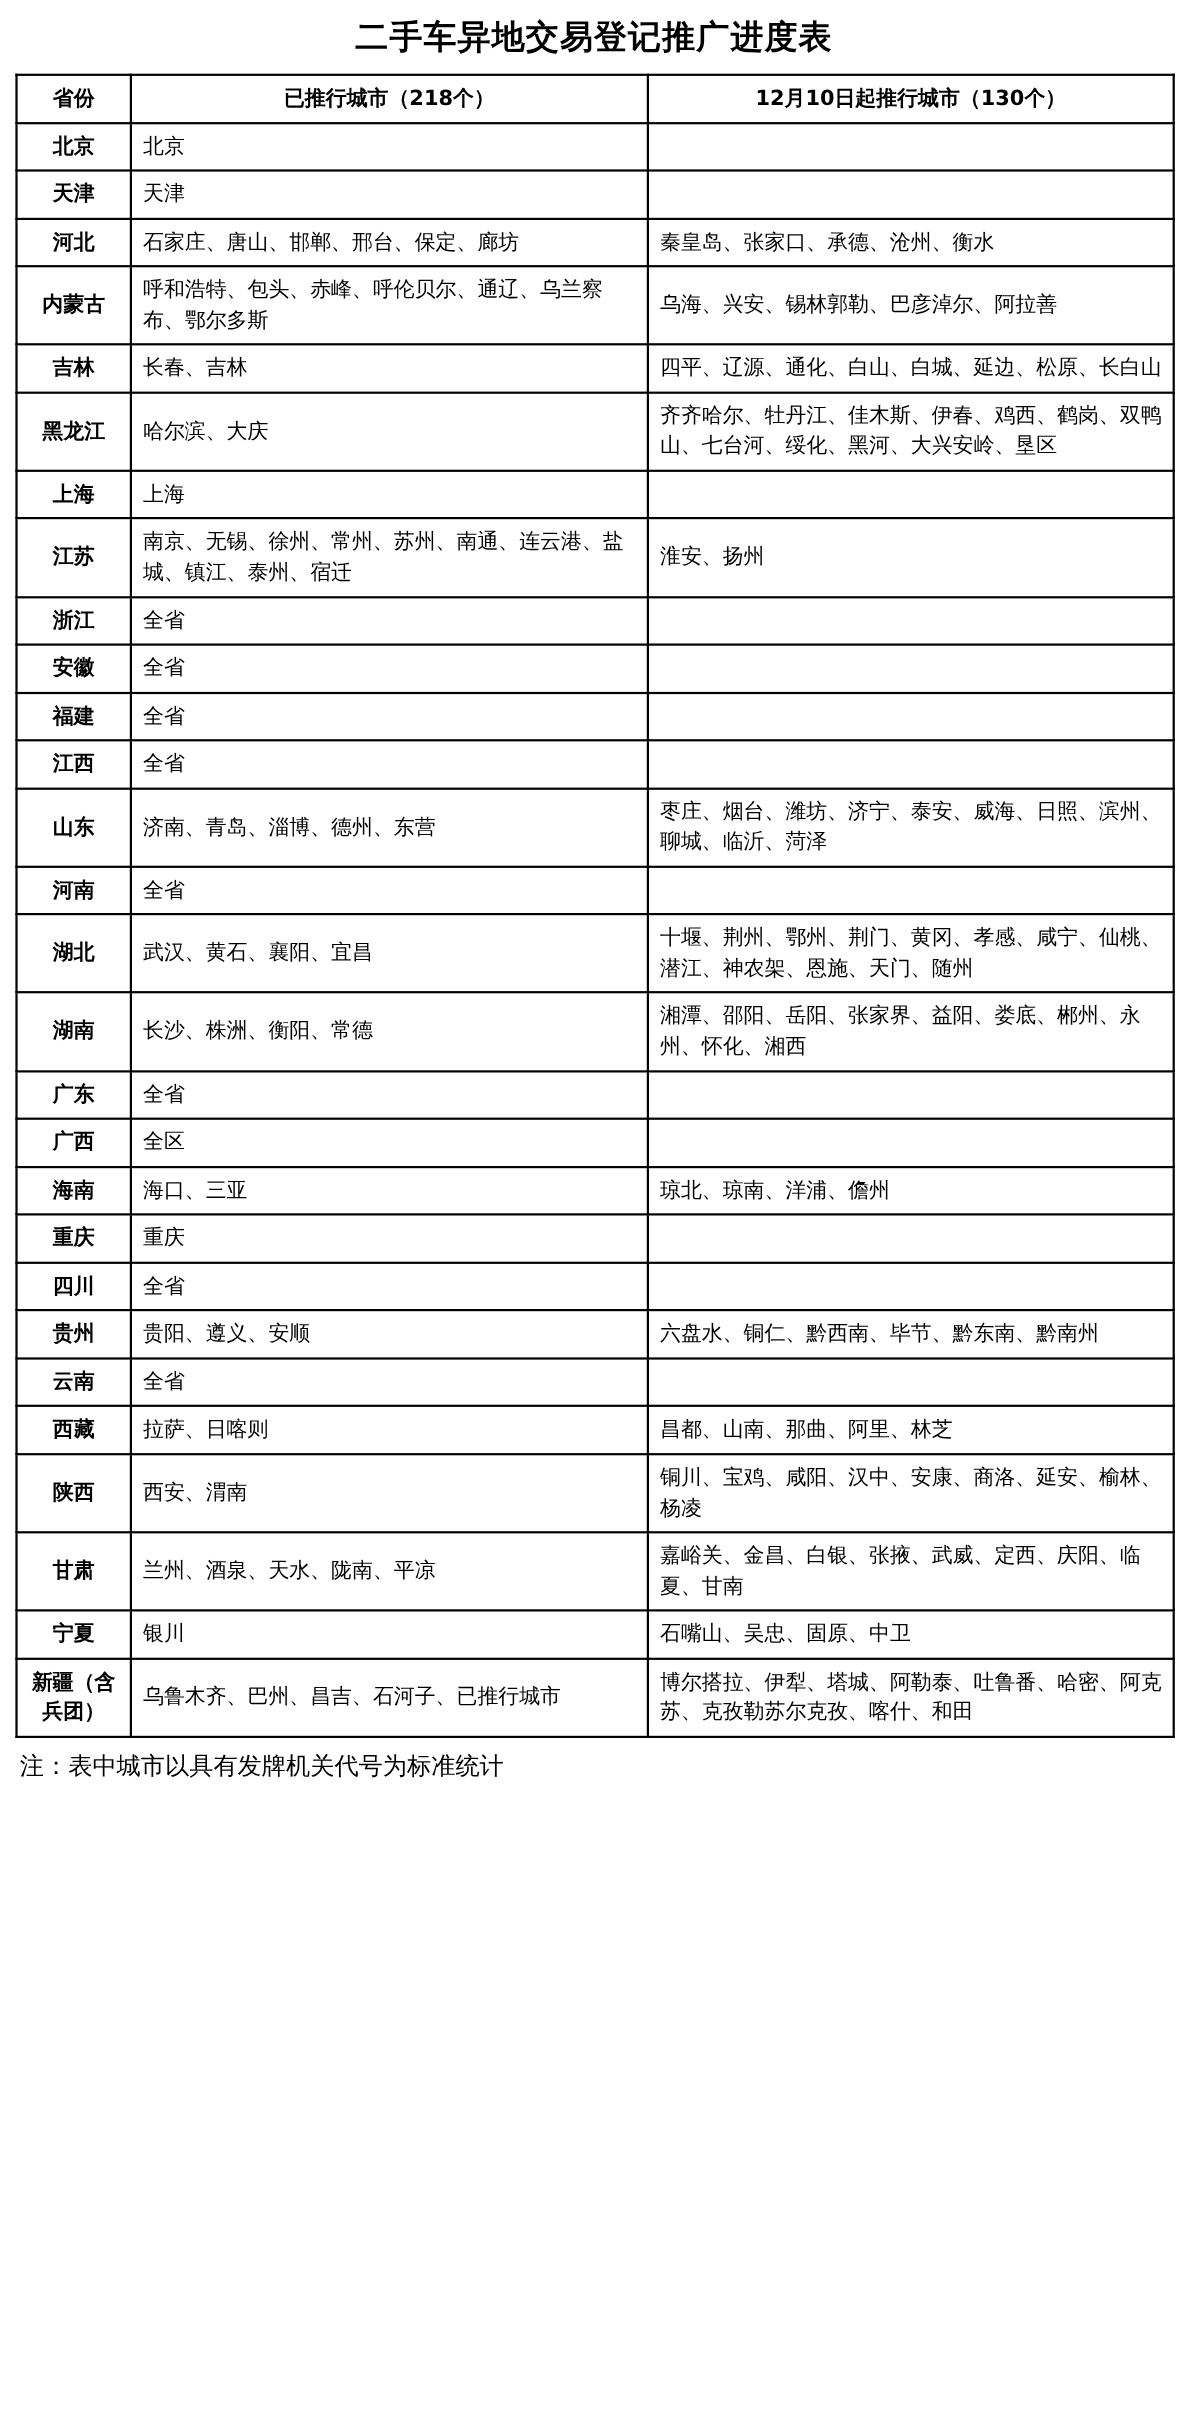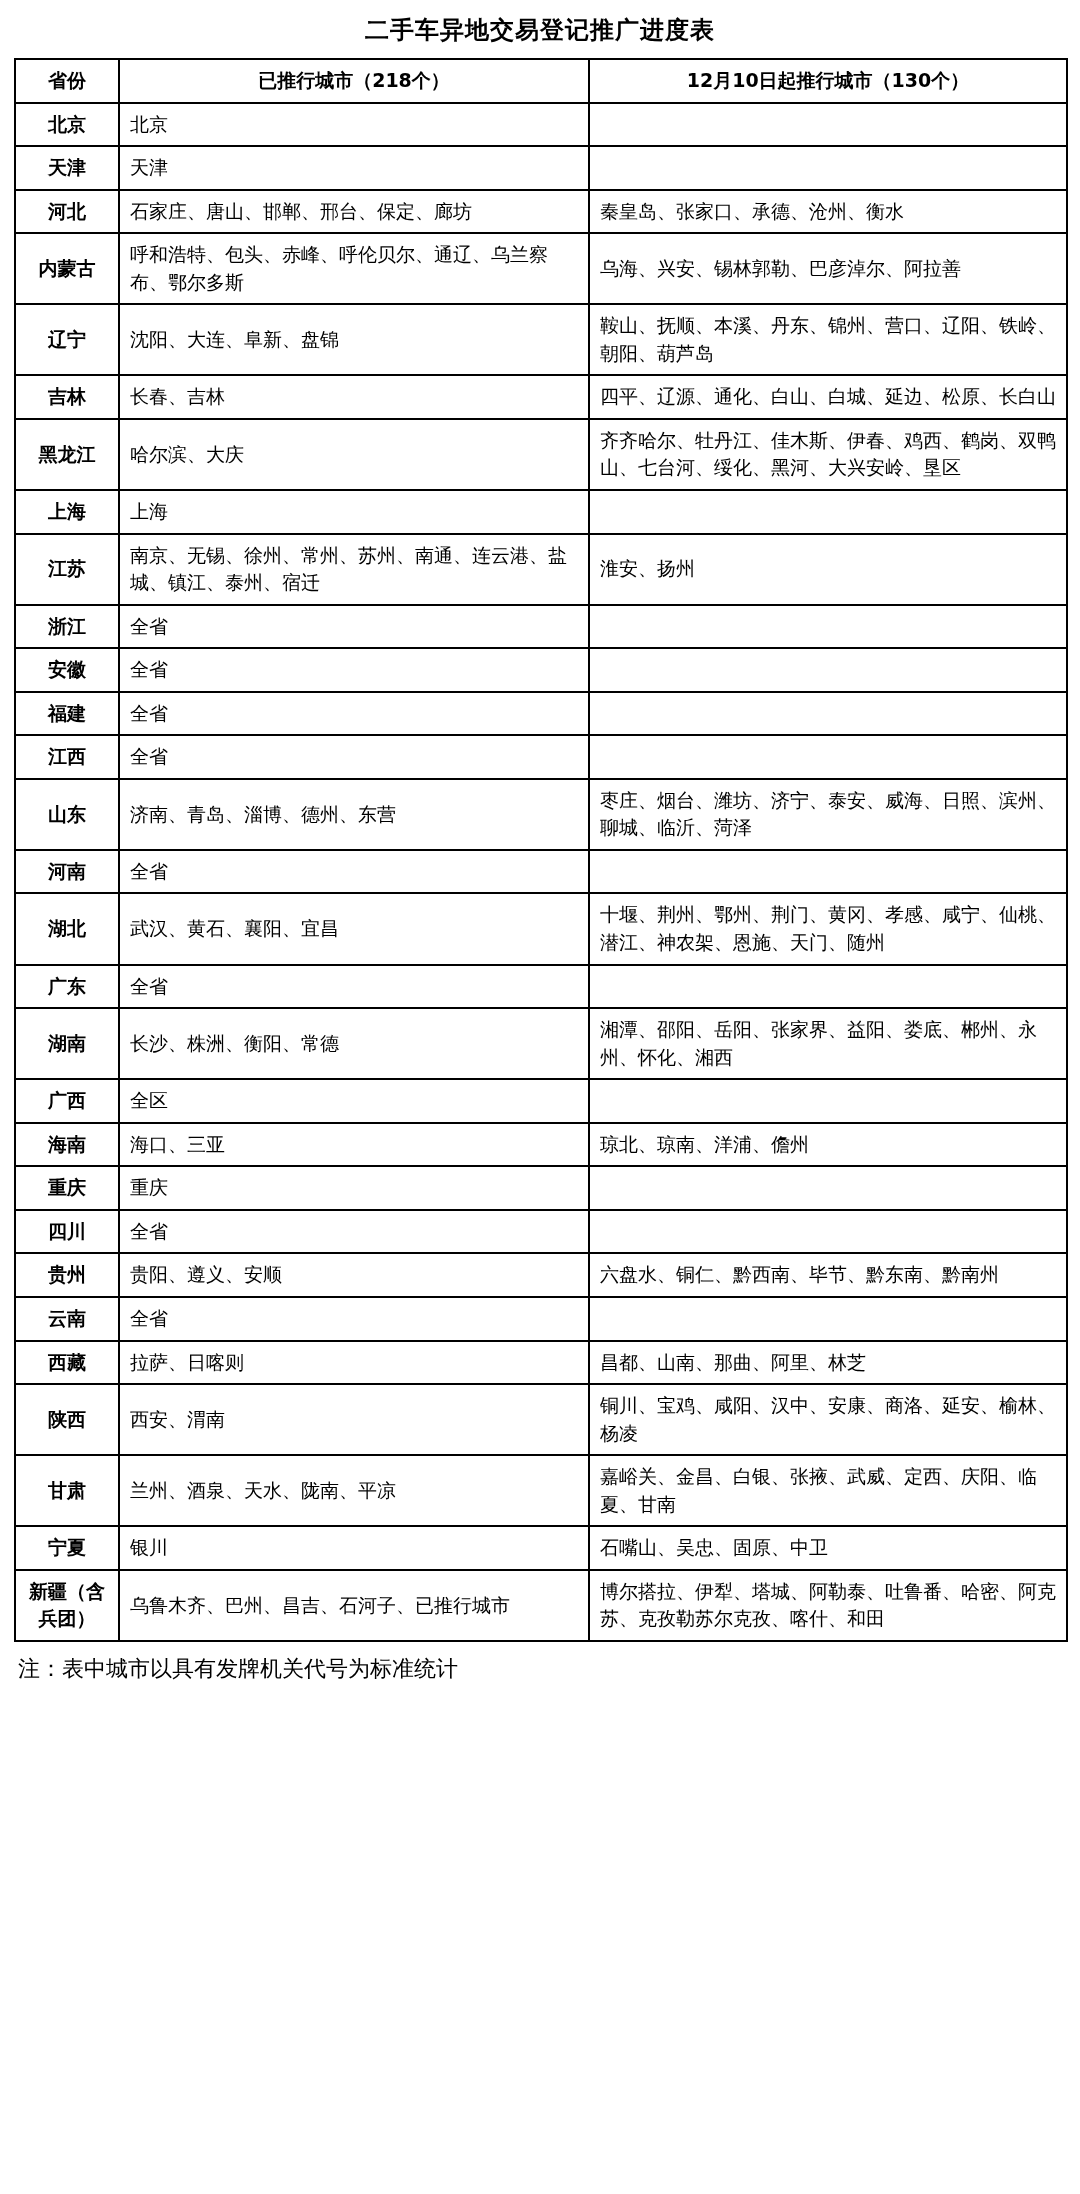--- a/index.html
+++ b/index.html
@@ -13,21 +13,21 @@
     font-family: "DejaVu Sans", "Liberation Sans", sans-serif;
     color: #000000;
   }
   .page {
     width: 1080px;
     box-sizing: border-box;
     padding: 0 14px;
   }
   .title {
     text-align: center;
-    font-size: 24px;
+    font-size: 30px;
     font-weight: bold;
     letter-spacing: 1px;
     padding: 14px 0 12px 0;
     font-family: "DejaVu Serif", "Liberation Serif", serif;
   }
   table.progress {
     border-collapse: collapse;
     width: 1052px;
     table-layout: fixed;
     margin: 0;
@@ -102,25 +102,20 @@
           <td class="prov">河北</td>
           <td class="cell">石家庄、唐山、邯郸、邢台、保定、廊坊</td>
           <td class="cell">秦皇岛、张家口、承德、沧州、衡水</td>
         </tr>
         <tr>
           <td class="prov">内蒙古</td>
           <td class="cell">呼和浩特、包头、赤峰、呼伦贝尔、通辽、乌兰察布、鄂尔多斯</td>
           <td class="cell">乌海、兴安、锡林郭勒、巴彦淖尔、阿拉善</td>
         </tr>
         <tr>
-          <td class="prov">辽宁</td>
-          <td class="cell">沈阳、大连、阜新、盘锦</td>
-          <td class="cell">鞍山、抚顺、本溪、丹东、锦州、营口、辽阳、铁岭、朝阳、葫芦岛</td>
-        </tr>
-        <tr>
           <td class="prov">吉林</td>
           <td class="cell">长春、吉林</td>
           <td class="cell">四平、辽源、通化、白山、白城、延边、松原、长白山</td>
         </tr>
         <tr>
           <td class="prov">黑龙江</td>
           <td class="cell">哈尔滨、大庆</td>
           <td class="cell">齐齐哈尔、牡丹江、佳木斯、伊春、鸡西、鹤岗、双鸭山、七台河、绥化、黑河、大兴安岭、垦区</td>
         </tr>
         <tr>
@@ -162,30 +157,30 @@
           <td class="prov">河南</td>
           <td class="cell">全省</td>
           <td class="cell"></td>
         </tr>
         <tr>
           <td class="prov">湖北</td>
           <td class="cell">武汉、黄石、襄阳、宜昌</td>
           <td class="cell">十堰、荆州、鄂州、荆门、黄冈、孝感、咸宁、仙桃、潜江、神农架、恩施、天门、随州</td>
         </tr>
         <tr>
-          <td class="prov">广东</td>
-          <td class="cell">全省</td>
-          <td class="cell"></td>
-        </tr>
-        <tr>
           <td class="prov">湖南</td>
           <td class="cell">长沙、株洲、衡阳、常德</td>
           <td class="cell">湘潭、邵阳、岳阳、张家界、益阳、娄底、郴州、永州、怀化、湘西</td>
         </tr>
         <tr>
+          <td class="prov">广东</td>
+          <td class="cell">全省</td>
+          <td class="cell"></td>
+        </tr>
+        <tr>
           <td class="prov">广西</td>
           <td class="cell">全区</td>
           <td class="cell"></td>
         </tr>
         <tr>
           <td class="prov">海南</td>
           <td class="cell">海口、三亚</td>
           <td class="cell">琼北、琼南、洋浦、儋州</td>
         </tr>
         <tr>

